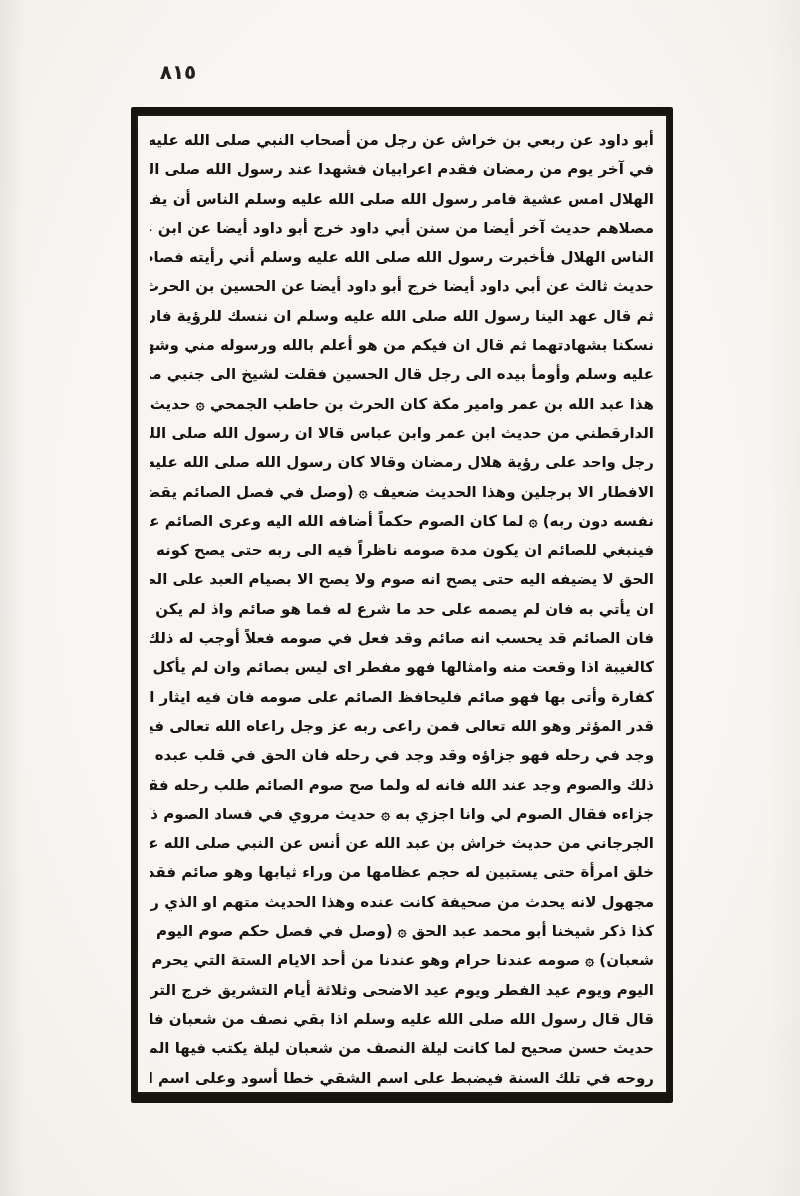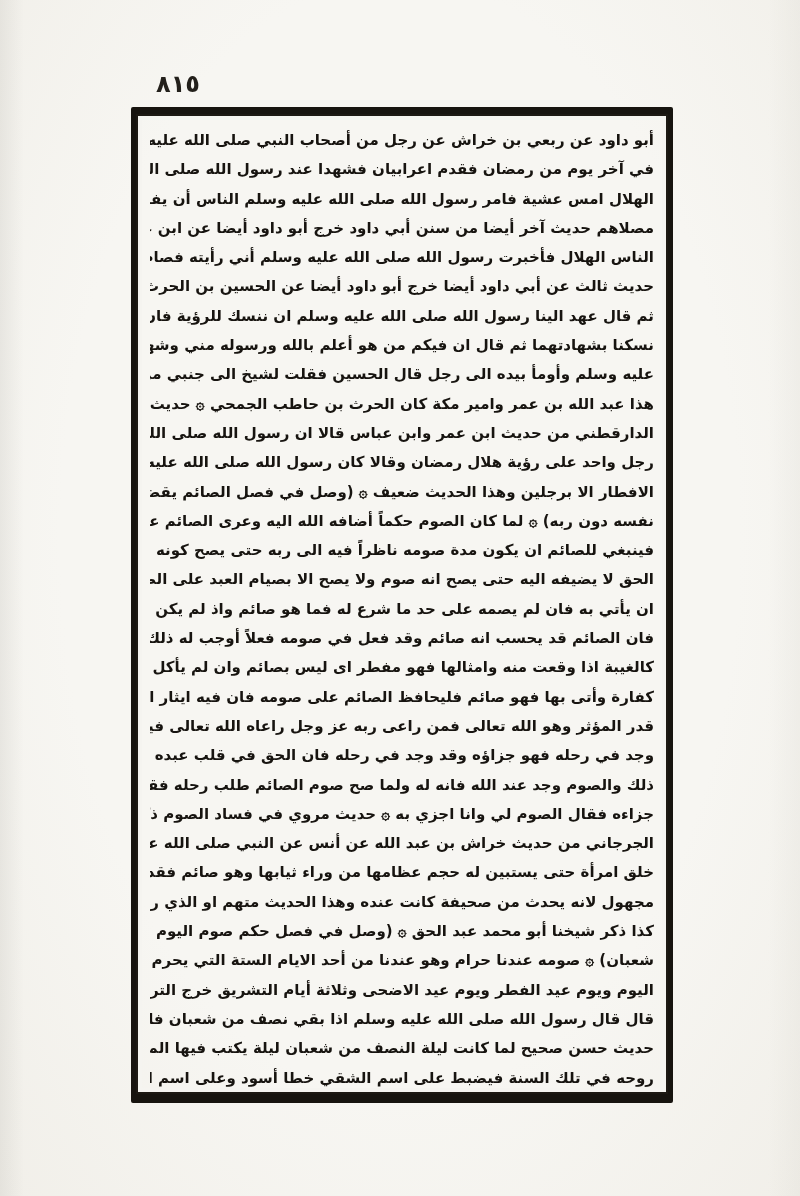--- a/index.html
+++ b/index.html
@@ -15,25 +15,25 @@
     position: relative;
     width: 800px;
     height: 1196px;
     background:
       linear-gradient(90deg, rgba(190,188,182,0.25) 0%, rgba(245,244,240,0) 3%),
       linear-gradient(270deg, rgba(210,208,200,0.18) 0%, rgba(245,244,240,0) 4%),
       radial-gradient(ellipse at 50% 45%, #f7f6f2 60%, #f1efe9 100%);
   }
   .page-number {
     position: absolute;
-    top: 70px;
+    top: 60px;
     left: 148px;
     width: 60px;
     text-align: center;
-    font-size: 24px;
+    font-size: 20px;
     font-weight: bold;
     color: #23201b;
     letter-spacing: 2px;
   }
   .text-frame {
     position: absolute;
     left: 131px;
     top: 107px;
     width: 542px;
     height: 996px;

